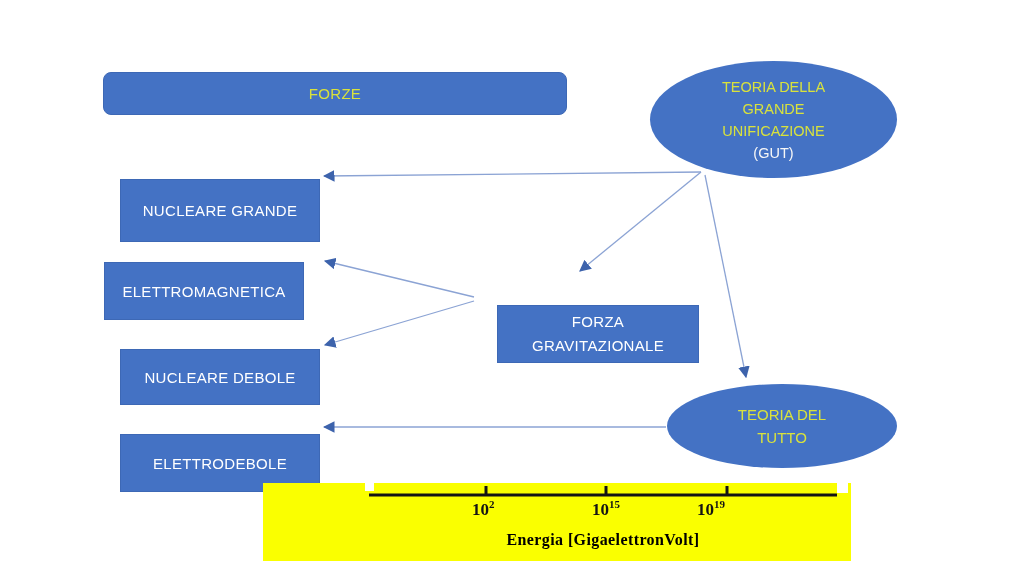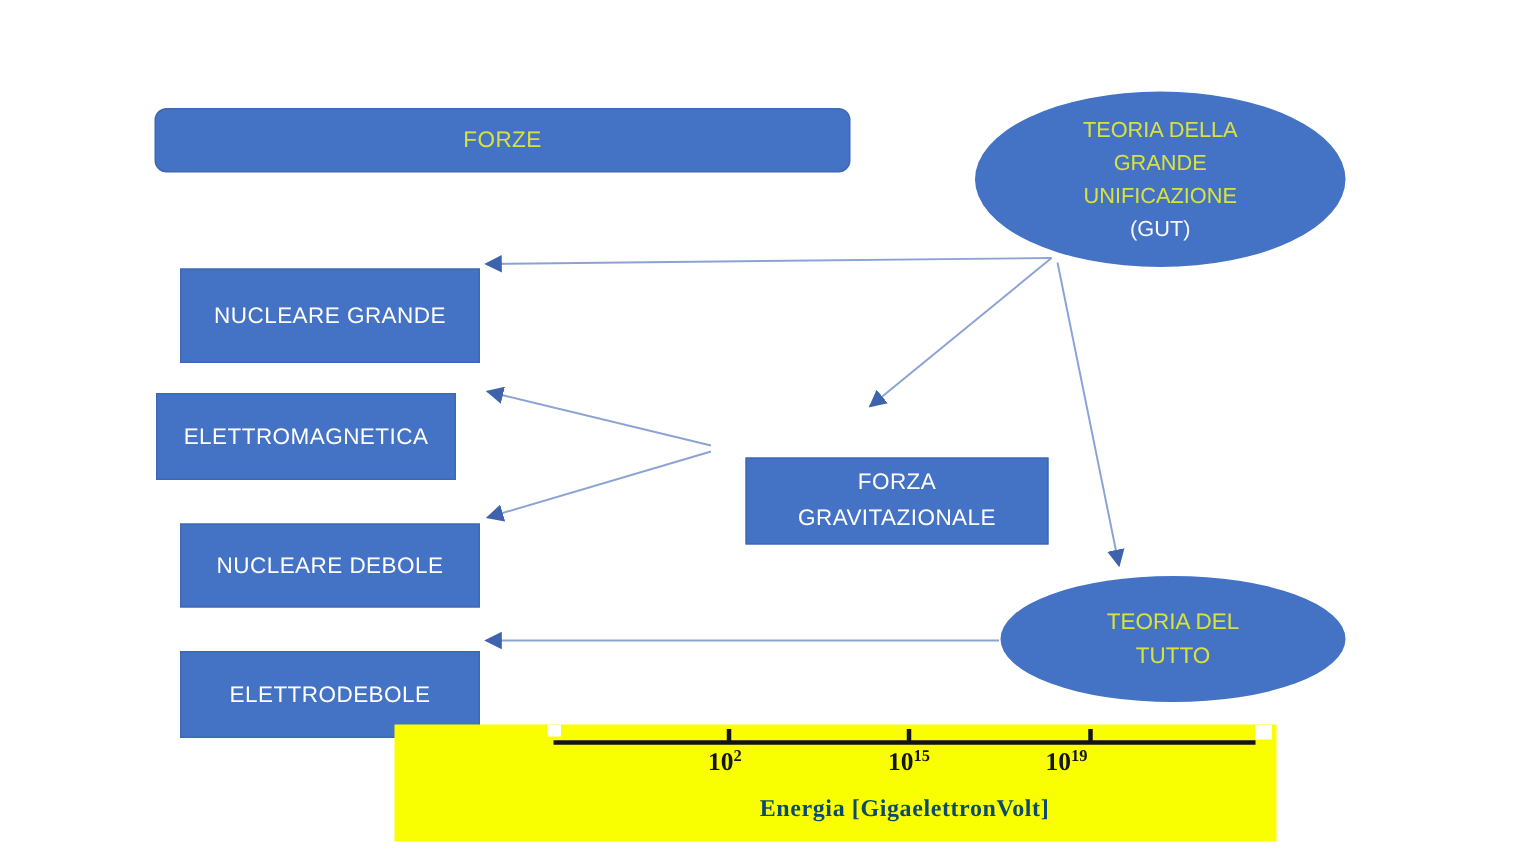--- a/index.html
+++ b/index.html
@@ -35,21 +35,21 @@
   .axis-svg{position:absolute;left:0;top:0;}
   .tick-label{
     position:absolute;top:16px;color:#141414;
     font-family:"Liberation Serif",serif;font-weight:bold;font-size:17px;line-height:17px;
   }
   .tick-label sup{font-size:11px;line-height:10px;}
   .tl-1{left:209px;text-align:right;}
   .tl-2{left:329px;}
   .tl-3{left:434px;}
   .axis-title{
-    position:absolute;left:106px;top:48px;width:468px;text-align:center;color:#0c4a6e;
+    position:absolute;left:106px;top:48px;width:468px;text-align:center;color:#000000;
     font-family:"Liberation Serif",serif;font-weight:bold;font-size:16px;letter-spacing:.4px;
   }
 </style>
 </head>
 <body>
 
 <div class="canvas">
 
   <svg class="connectors" viewBox="0 0 1024 576">
     <defs>

